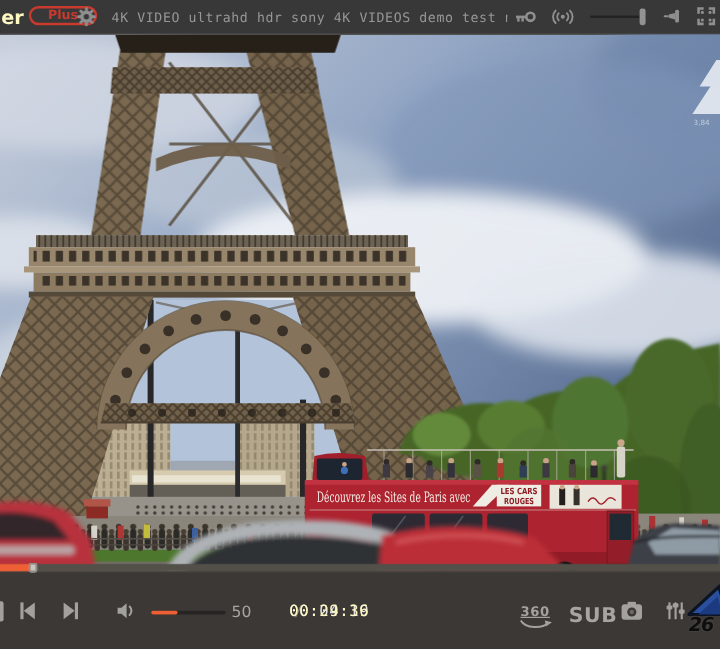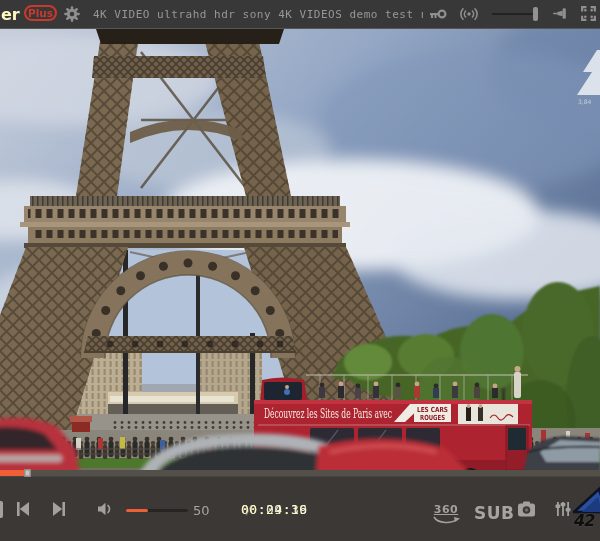--- a/index.html
+++ b/index.html
@@ -1,20 +1,20 @@
 <!DOCTYPE html>
 <html><head>
 <meta charset="utf-8">
 <style>
   html,body{margin:0;padding:0;}
   body{width:600px;height:541px;overflow:hidden;background:#3a3835;font-family:"DejaVu Sans",sans-serif;position:relative;}
   .titlebar{position:absolute;left:0;top:0;width:600px;height:28px;background:#383838;border-bottom:1px solid #565656;z-index:30;}
   .titlebar *{position:absolute;}
   .logo-er{left:1px;top:5px;color:#fef9c3;font-weight:bold;font-size:16px;letter-spacing:0;}
-  .plus-badge{left:24px;top:5px;border:2px solid #c8392e;border-radius:9px;color:#c8392e;font-weight:bold;font-size:10.5px;line-height:12px;padding:0 2px;}
+  .plus-badge{left:24px;top:5px;border:2px solid #c8392e;border-radius:9px;color:#c8392e;font-weight:bold;font-size:10.5px;line-height:12px;padding:0 14px;}
   .win-title{left:93px;top:8px;width:330px;white-space:nowrap;overflow:hidden;color:#979797;font-family:"DejaVu Sans Mono",monospace;font-size:11px;letter-spacing:.5px;}
   .tb-icon{width:18px;height:18px;top:5px;}
   .tb-slider-track{left:492px;top:13px;width:46px;height:2px;background:#222;}
   .tb-slider-handle{left:533px;top:7px;width:5px;height:14px;background:#929292;border-radius:2px;}
   .videoarea{position:absolute;left:0;top:29px;width:476px;height:448px;background:#bef264;z-index:1;}
   .progress{position:absolute;left:0;top:470px;width:600px;height:6px;background:#53504a;z-index:20;}
   .progress-fill{position:absolute;left:0;top:0;height:6px;background:#ef5f35;}
   .progress-handle{position:absolute;top:-1px;width:7px;height:8px;background:#c9c6c1;border-radius:2px;box-shadow:inset 0 0 0 1.5px #8f8c87;}
   .controlbar{position:absolute;left:0;top:476px;width:600px;height:65px;background:#3b3835;border-top:1px solid #474441;z-index:10;}
   .controlbar *{position:absolute;}
@@ -437,15 +437,15 @@
           <rect x="6.6" y="2.8" width="4.8" height="3.4" rx="1"></rect>
           <rect x="11.7" y="8" width="4.8" height="3.4" rx="1"></rect>
         </g>
       </svg>
   </span>
   <span class="corner-logo">
     <svg width="34" height="30" viewBox="0 0 34 30" style="position:absolute;left:0;top:0;">
       <polygon points="1,27 26,4 33,27" fill="#2a4f9e" stroke="#0c1322" stroke-width="2.5"></polygon>
       <polygon points="9,27 25,12 29,27" fill="#1b3a80"></polygon>
       </svg>
-    <span class="n42">42</span>
+    <span class="n42">26</span>
   </span>
 </div>
 
 </body></html>

